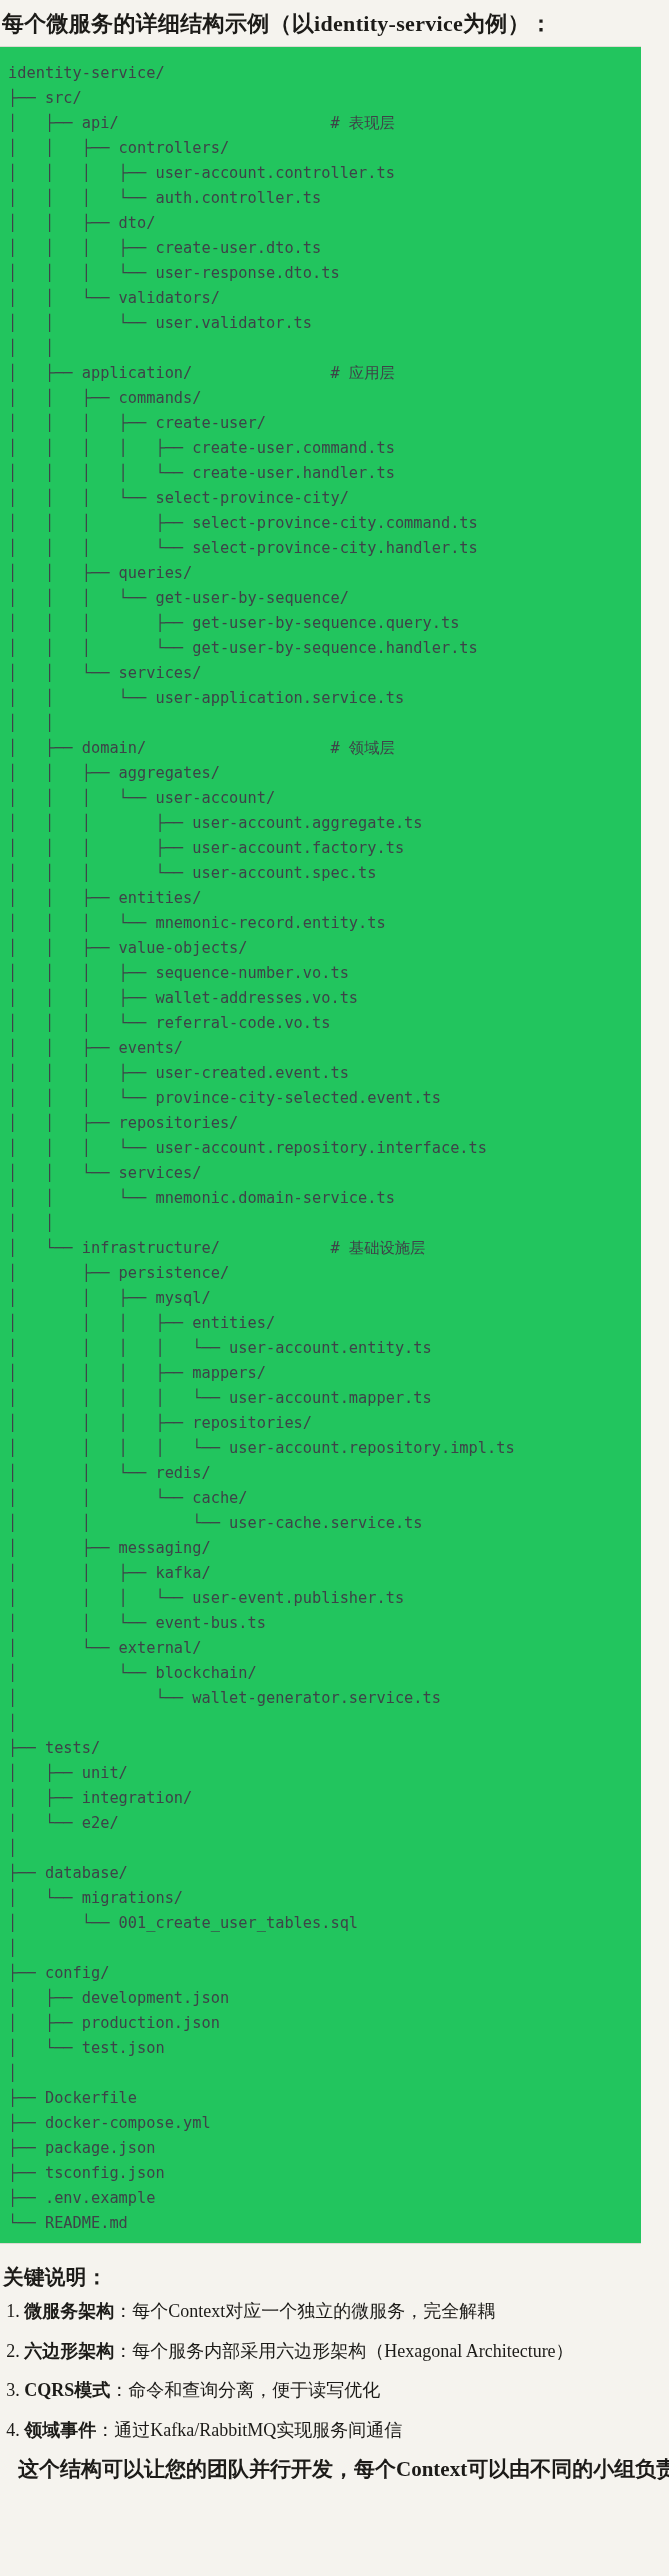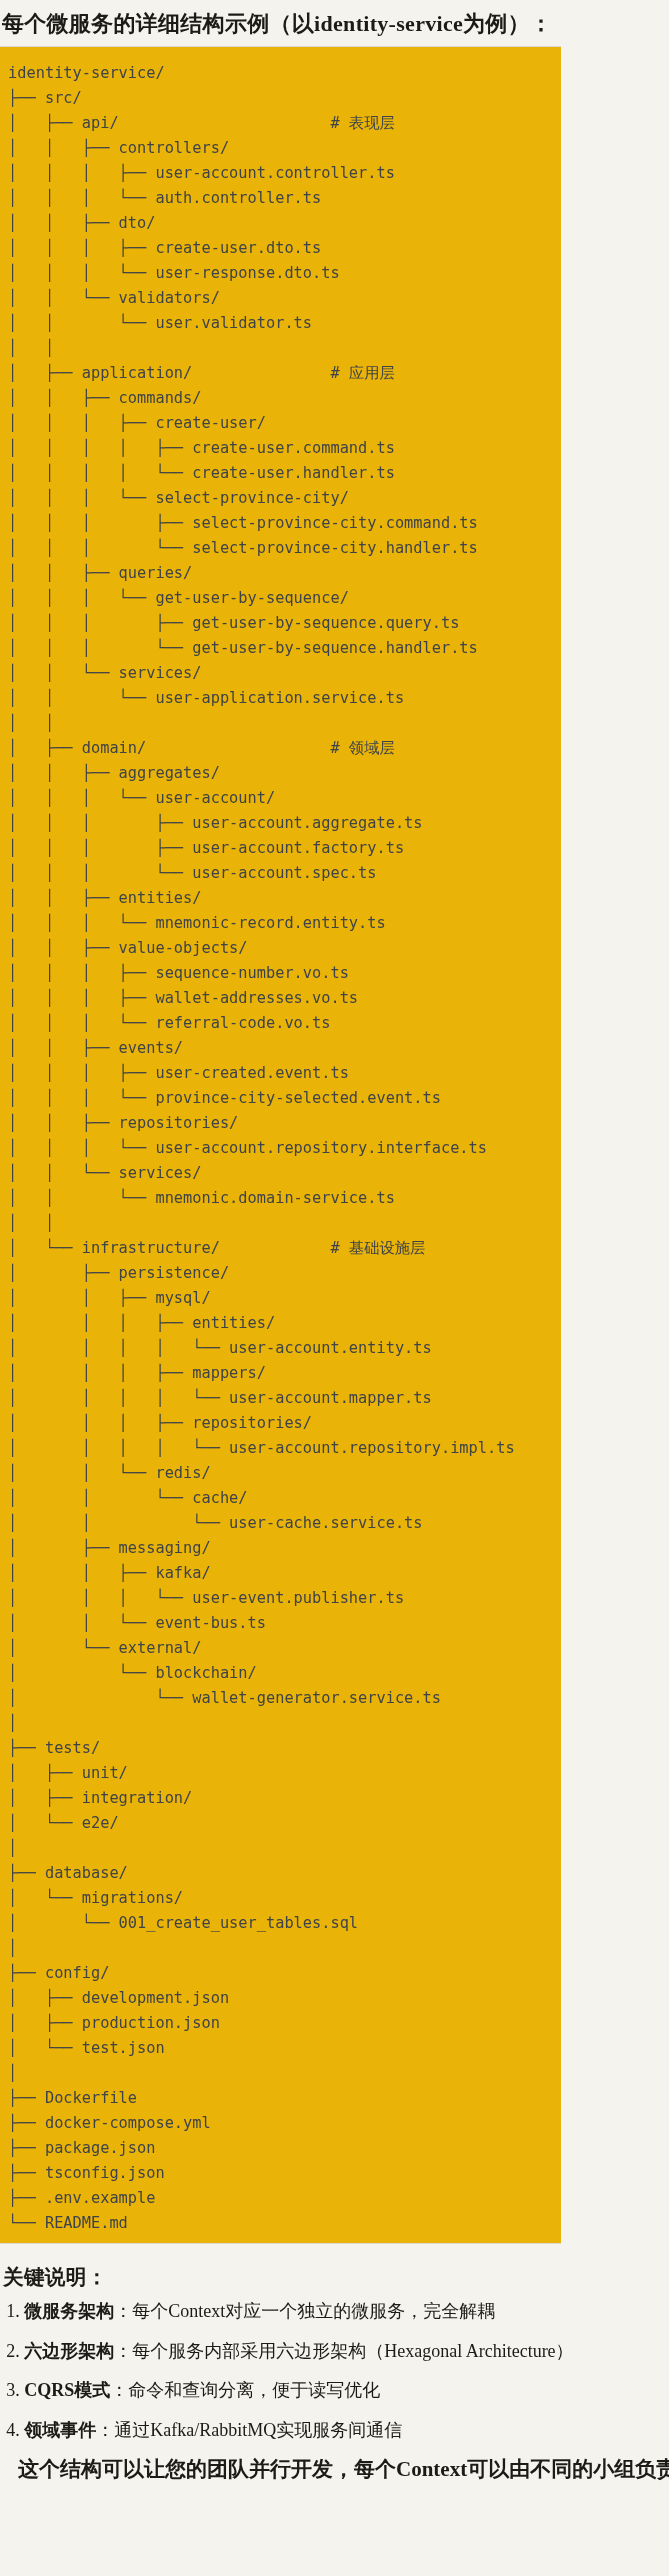--- a/index.html
+++ b/index.html
@@ -9,33 +9,33 @@
   }
   body {
     width: 669px;
     height: 2576px;
     overflow: hidden;
     font-family: "Liberation Serif", "DejaVu Serif", serif;
     color: #1c1b18;
     position: relative;
   }
   .doc {
-    width: 561px;
+    width: 641px;
   }
   .page-title {
     font-size: 22px;
     font-weight: 700;
     line-height: 29px;
     margin: 0 0 8.1px 0;
     padding: 8.8px 5px 0 1.9px;
     letter-spacing: 0.3px;
   }
   .code-block {
     margin: 0;
-    background: #eab308;
+    background: #22c55e;
     border-top: 0.9px solid #ddd9d2;
     border-bottom: 0.9px solid #ddd9d2;
     padding: 13.8px 8.1px 7.5px 8.1px;
     font-family: "DejaVu Sans Mono", "Liberation Mono", monospace;
     font-size: 15.3px;
     line-height: 25px;
     color: #3e4348;
     white-space: pre;
     overflow: hidden;
   }

